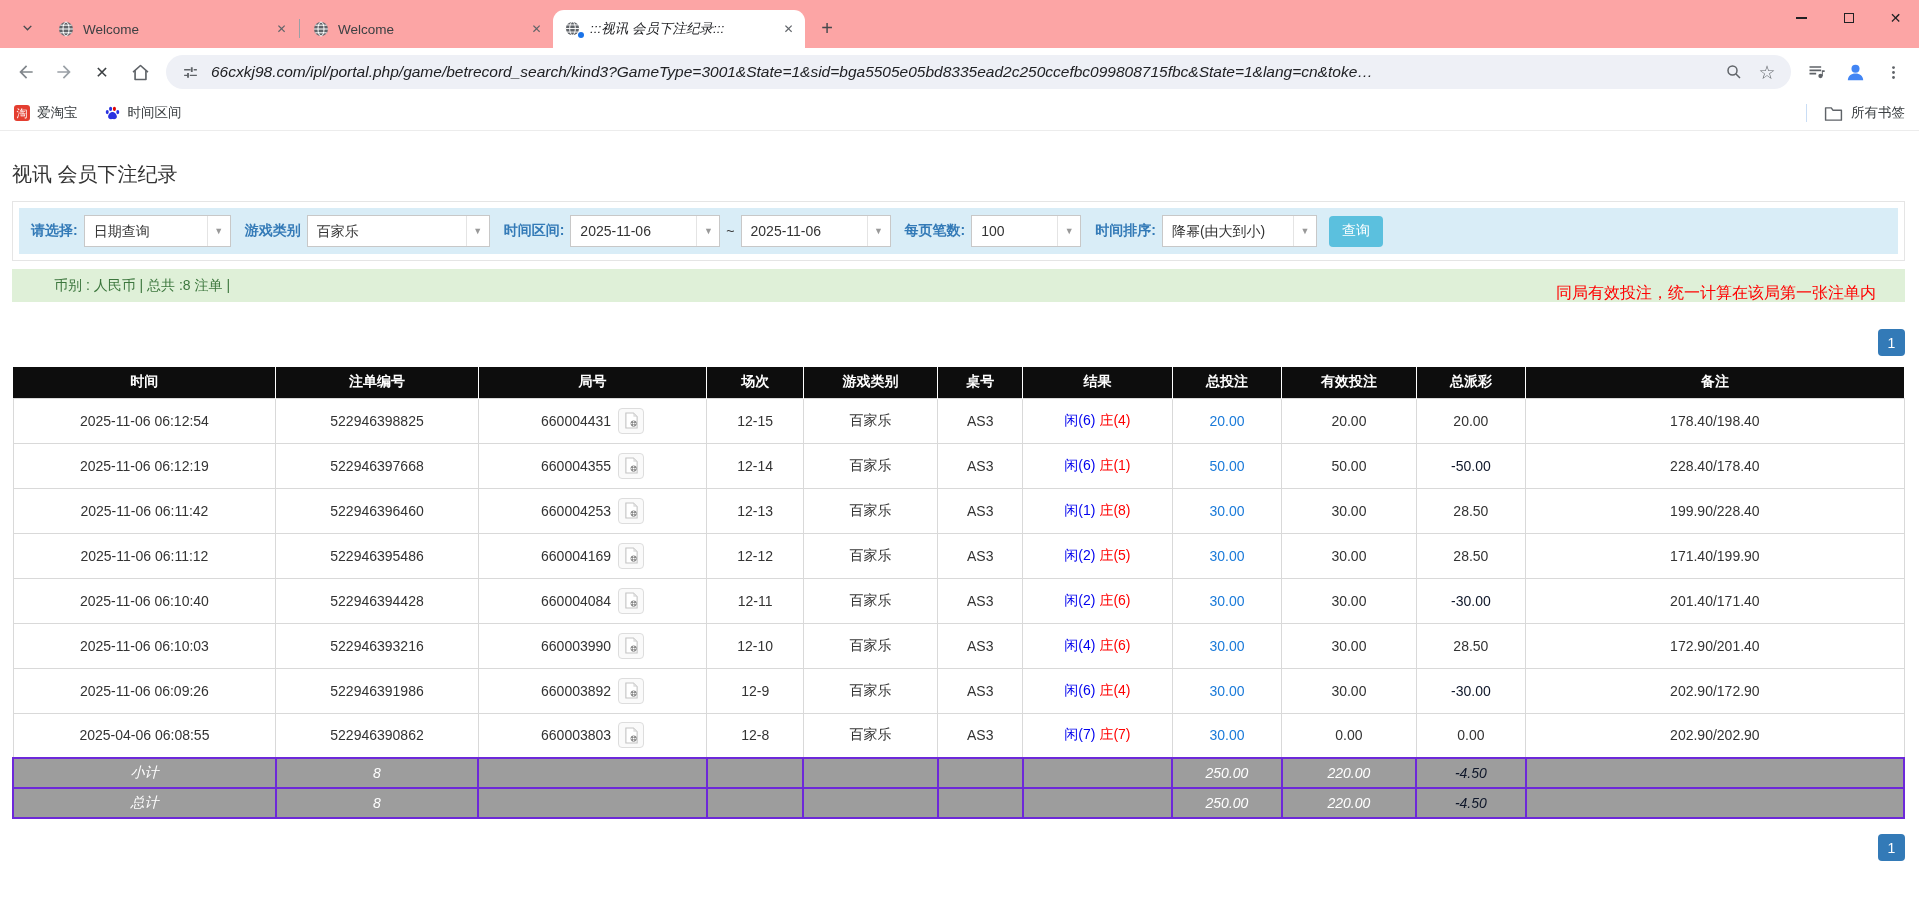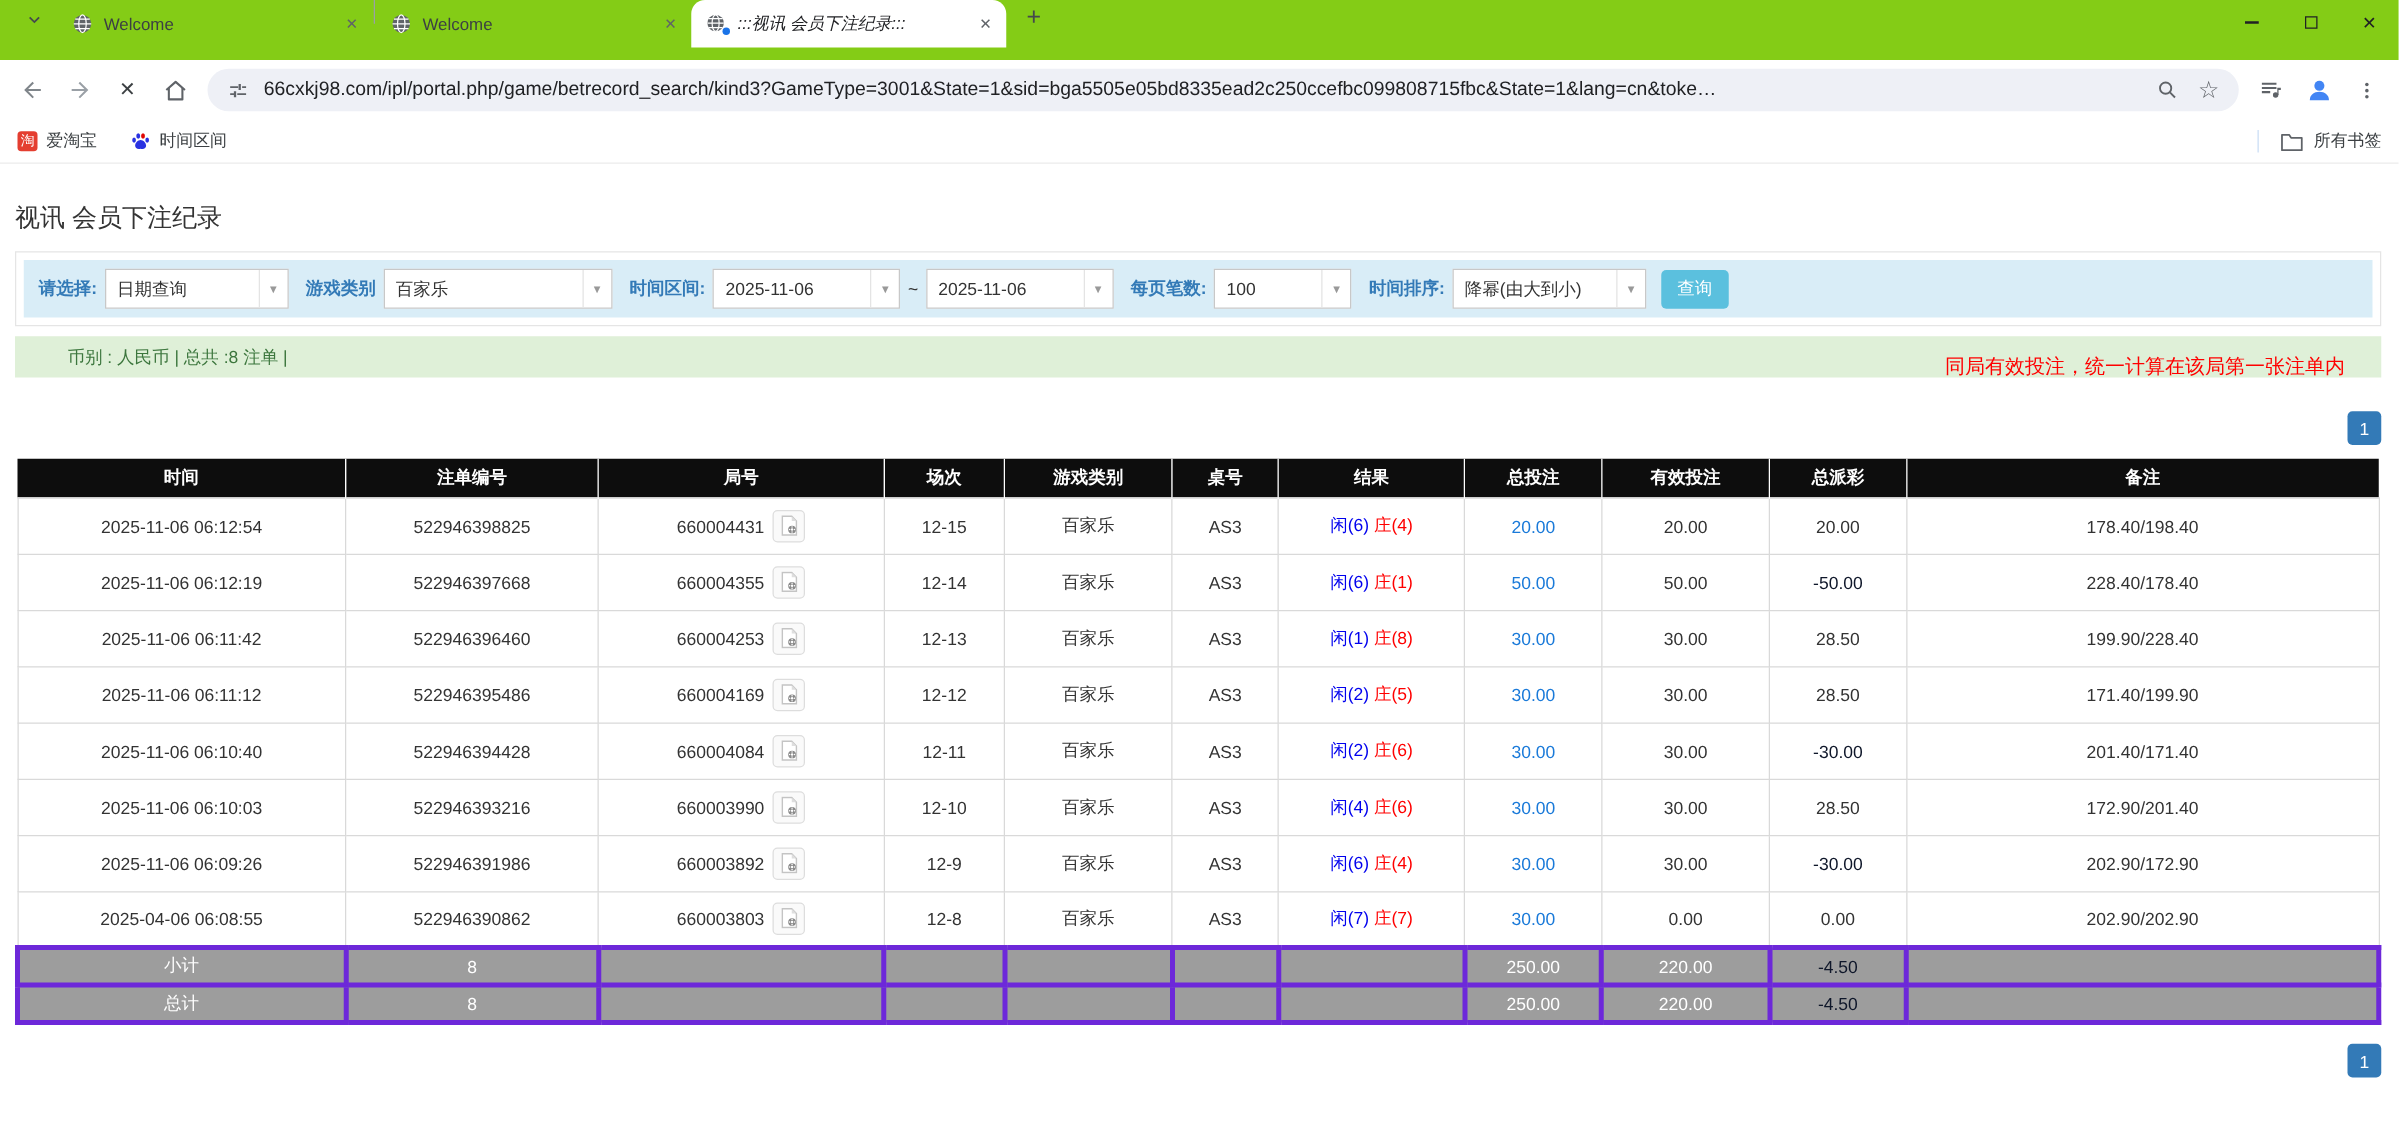--- a/index.html
+++ b/index.html
@@ -1,39 +1,39 @@
 <!DOCTYPE html>
 <html><head>
 <meta charset="utf-8">
 <style>
   * { box-sizing: border-box; margin: 0; padding: 0; }
   html,body { width:1919px; height:910px; overflow:hidden; background:#fff;
     font-family:"Liberation Sans","DejaVu Sans",sans-serif; }
 
   
-  .tabstrip { height:48px; background:#84cc16; display:flex; align-items:flex-start; padding:0 6px; position:relative; }
+  .tabstrip { height:48px; background:#fca5a5; display:flex; align-items:flex-end; padding:0 6px; position:relative; }
   .tab-search-btn { width:30px; height:30px; border-radius:50%; display:flex; align-items:center; justify-content:center; color:#45494d; margin:0 4px 6px 6px; font-size:13px; cursor:pointer; }
   .tab { width:252px; height:38px; display:flex; align-items:center; padding:0 8px 0 12px; border-radius:11px 11px 0 0; color:#3c4043; font-size:13.5px; position:relative; cursor:pointer; }
   .tab.active { background:#fff; color:#202124;font-style:italic; }
   .tab .favicon { width:16px; height:16px; flex:0 0 auto; position:relative; }
   .tab .favicon .load-dot { position:absolute; right:-3px; bottom:-1px; width:6px; height:6px; border-radius:50%; background:#1a73e8; }
   .tab .tab-title { flex:1; white-space:nowrap; overflow:hidden; margin-left:9px; }
   .tab .tab-close { width:17px; height:17px; border-radius:50%; display:flex; align-items:center; justify-content:center; font-size:12px; color:#5f6368; }
   .tab-divider { width:1px; height:19px; background:#9aa0a6; margin:0 1px 10px 1px; }
   .newtab-btn { width:28px; height:28px; border-radius:50%; display:flex; align-items:center; justify-content:center; font-size:20px; color:#45494d; margin:0 0 6px 8px; cursor:pointer; }
   .win-controls { position:absolute; right:0; top:0; height:36px; display:flex; }
   .win-btn { width:47px; height:36px; display:flex; align-items:center; justify-content:center; color:#202124; }
   .win-min-glyph { width:11px; height:1.4px; background:#202124; display:block; }
   .win-max-glyph { width:10px; height:10px; border:1.4px solid #202124; display:block; }
   .win-close-glyph { font-size:14px; line-height:1; }
 
   .navbar { height:48px; background:#fff; display:flex; align-items:center; padding:0 8px; gap:2px; }
   .nav-icon { width:36px; height:36px; border-radius:50%; display:flex; align-items:center; justify-content:center; flex:0 0 auto; cursor:pointer; }
   .stop-x { font-size:16px; color:#3c4043; }
-  .omnibox { flex:1; height:34px; background:#eef0f6; border-radius:17px; display:flex; align-items:center; padding:0 12px; gap:9px; margin:0 6px; min-width:0; cursor:text; }
+  .omnibox { flex:1; height:34px; background:#eef0f6; border-radius:17px; display:flex; align-items:center; padding:0 12px; gap:9px; margin:0 6px; min-width:0; cursor:text;font-style:italic; }
   .omnibox .url-text { flex:1; font-size:15.5px; color:#202124; white-space:nowrap; overflow:hidden; min-width:0; }
   .omni-icon { flex:0 0 auto; display:flex; align-items:center; justify-content:center; width:24px; height:24px; cursor:pointer; }
   .star-glyph { font-size:19px; color:#5f6368; line-height:1; }
 
   .bookmarks-bar { height:35px; background:#fff; display:flex; align-items:center; padding:0 14px; border-bottom:1px solid #ececec; }
   .bookmark-item { display:flex; align-items:center; gap:7px; font-size:13.5px; color:#3c4043; margin-right:26px; cursor:pointer; }
   .bm-taobao { width:16px; height:16px; background:#e43e30; border-radius:3px; color:#fff; font-size:11px; line-height:16px; text-align:center; display:block; }
   .bookmarks-right { margin-left:auto; display:flex; align-items:center; gap:9px; }
   .bm-divider { width:1px; height:18px; background:#c9ddf5; margin-right:8px; }
   .all-bookmarks { display:flex; align-items:center; gap:8px; font-size:13.5px; color:#3c4043; cursor:pointer; }
@@ -64,21 +64,21 @@
   table.bet-table { width:100%; border-collapse:collapse; table-layout:fixed; }
   .bet-table thead th { background:#0d0d0d; color:#fff; font-size:14px; font-weight:bold; height:31px; border-right:1px solid #fff; text-align:center; }
   .bet-table thead th:last-child { border-right:none; }
   .bet-table tbody td { background:#fff; border:1px solid #d9d9d9; height:45px; text-align:center; font-size:14px; color:#333; }
   .round-wrap { display:inline-flex; align-items:center; gap:7px; }
   .replay-btn { width:26px; height:26px; background:#fafafa; border:1px solid #ddd; border-radius:4px; display:inline-flex; align-items:center; justify-content:center; cursor:pointer; }
   .res-player { color:#0000ee; }
   .res-banker { color:#f00; }
   .bet-link { color:#1a7ad9; text-decoration:none; cursor:pointer; }
   .neg { color:#0f172a; }
-  .bet-table .summary-row td { background:#9d9d9d; color:#fff; border:4px solid #6d28d9; height:30px; font-size:14px; }
+  .bet-table .summary-row td { background:#9d9d9d; color:#fff; border:2px solid #6d28d9; height:30px; font-size:14px;font-style:italic; }
 </style>
 </head>
 <body>
 
 <div class="tabstrip">
   <div class="tab-search-btn">
     <svg width="13" height="13" viewBox="0 0 24 24" fill="none" stroke="#45494d" stroke-width="2.6">
         <path d="M5 9l7 7 7-7"></path>
       </svg>
   </div>

